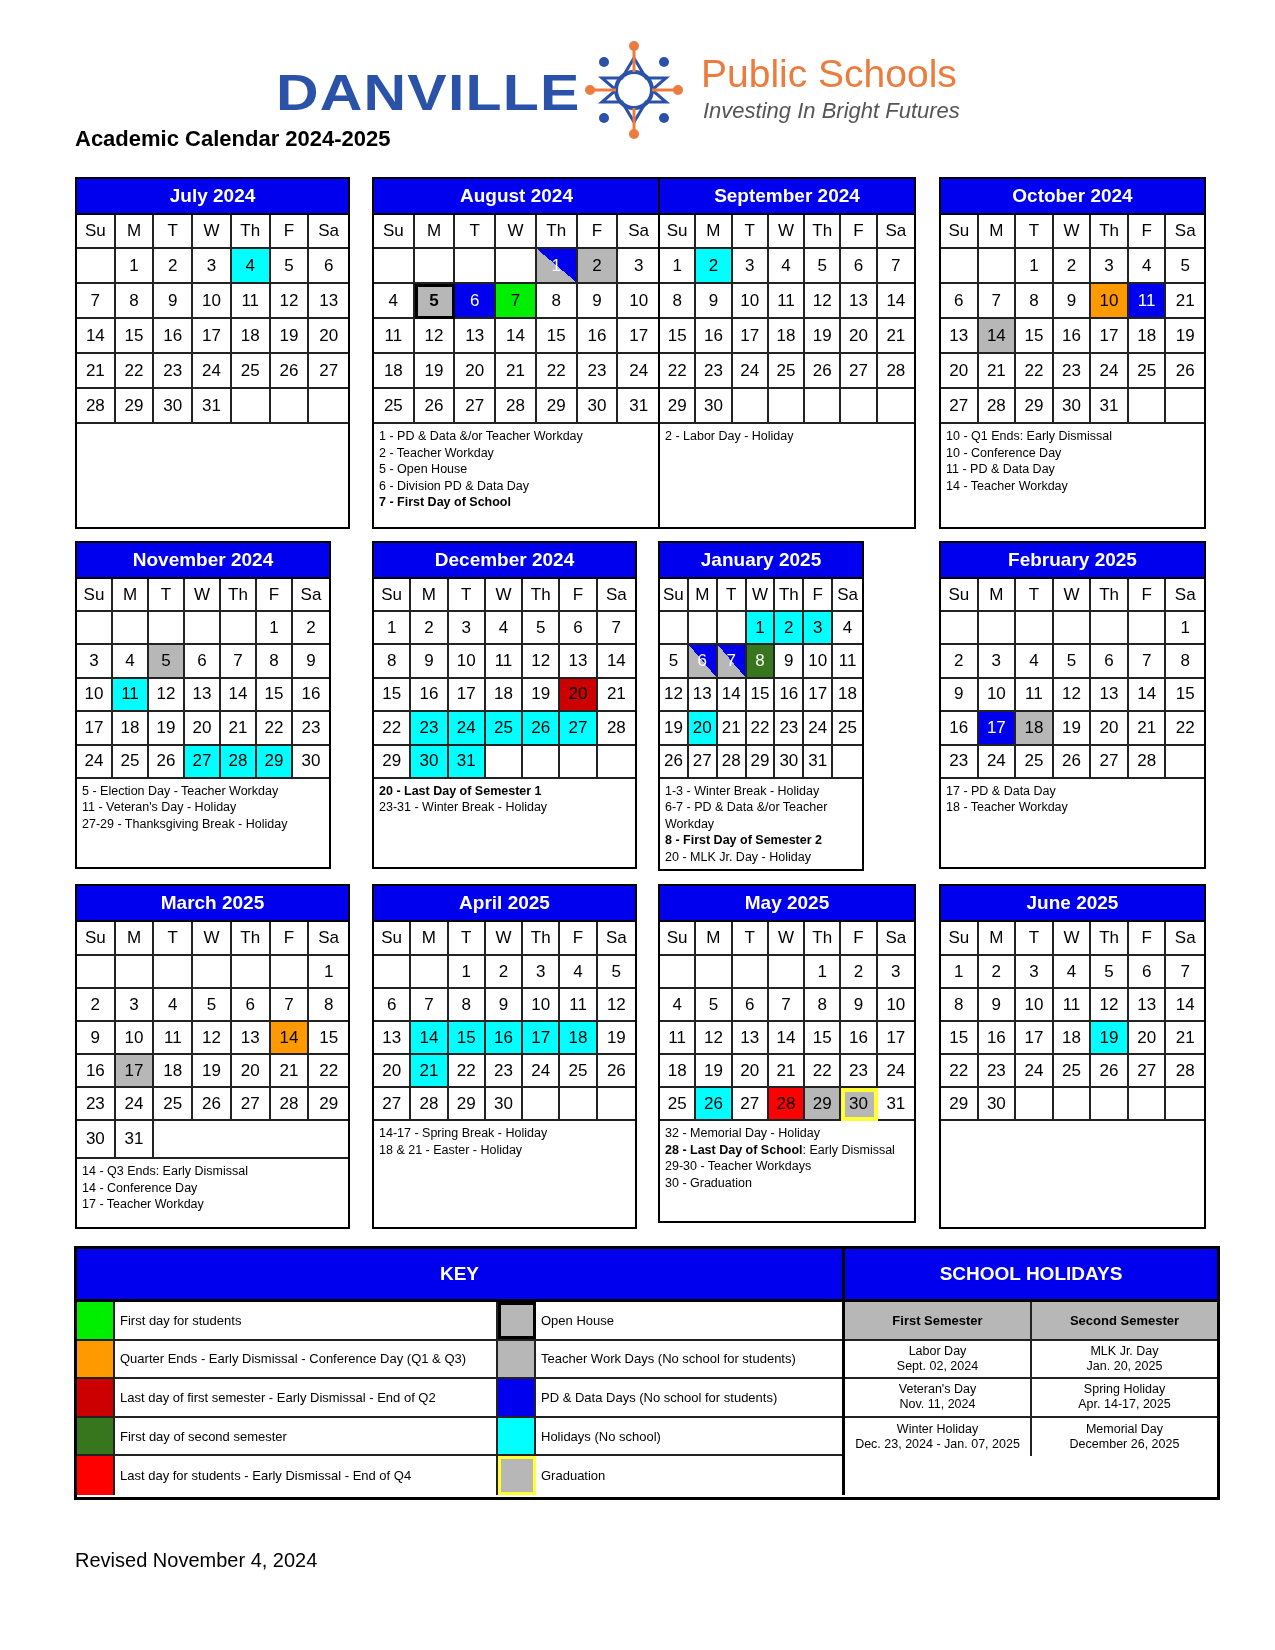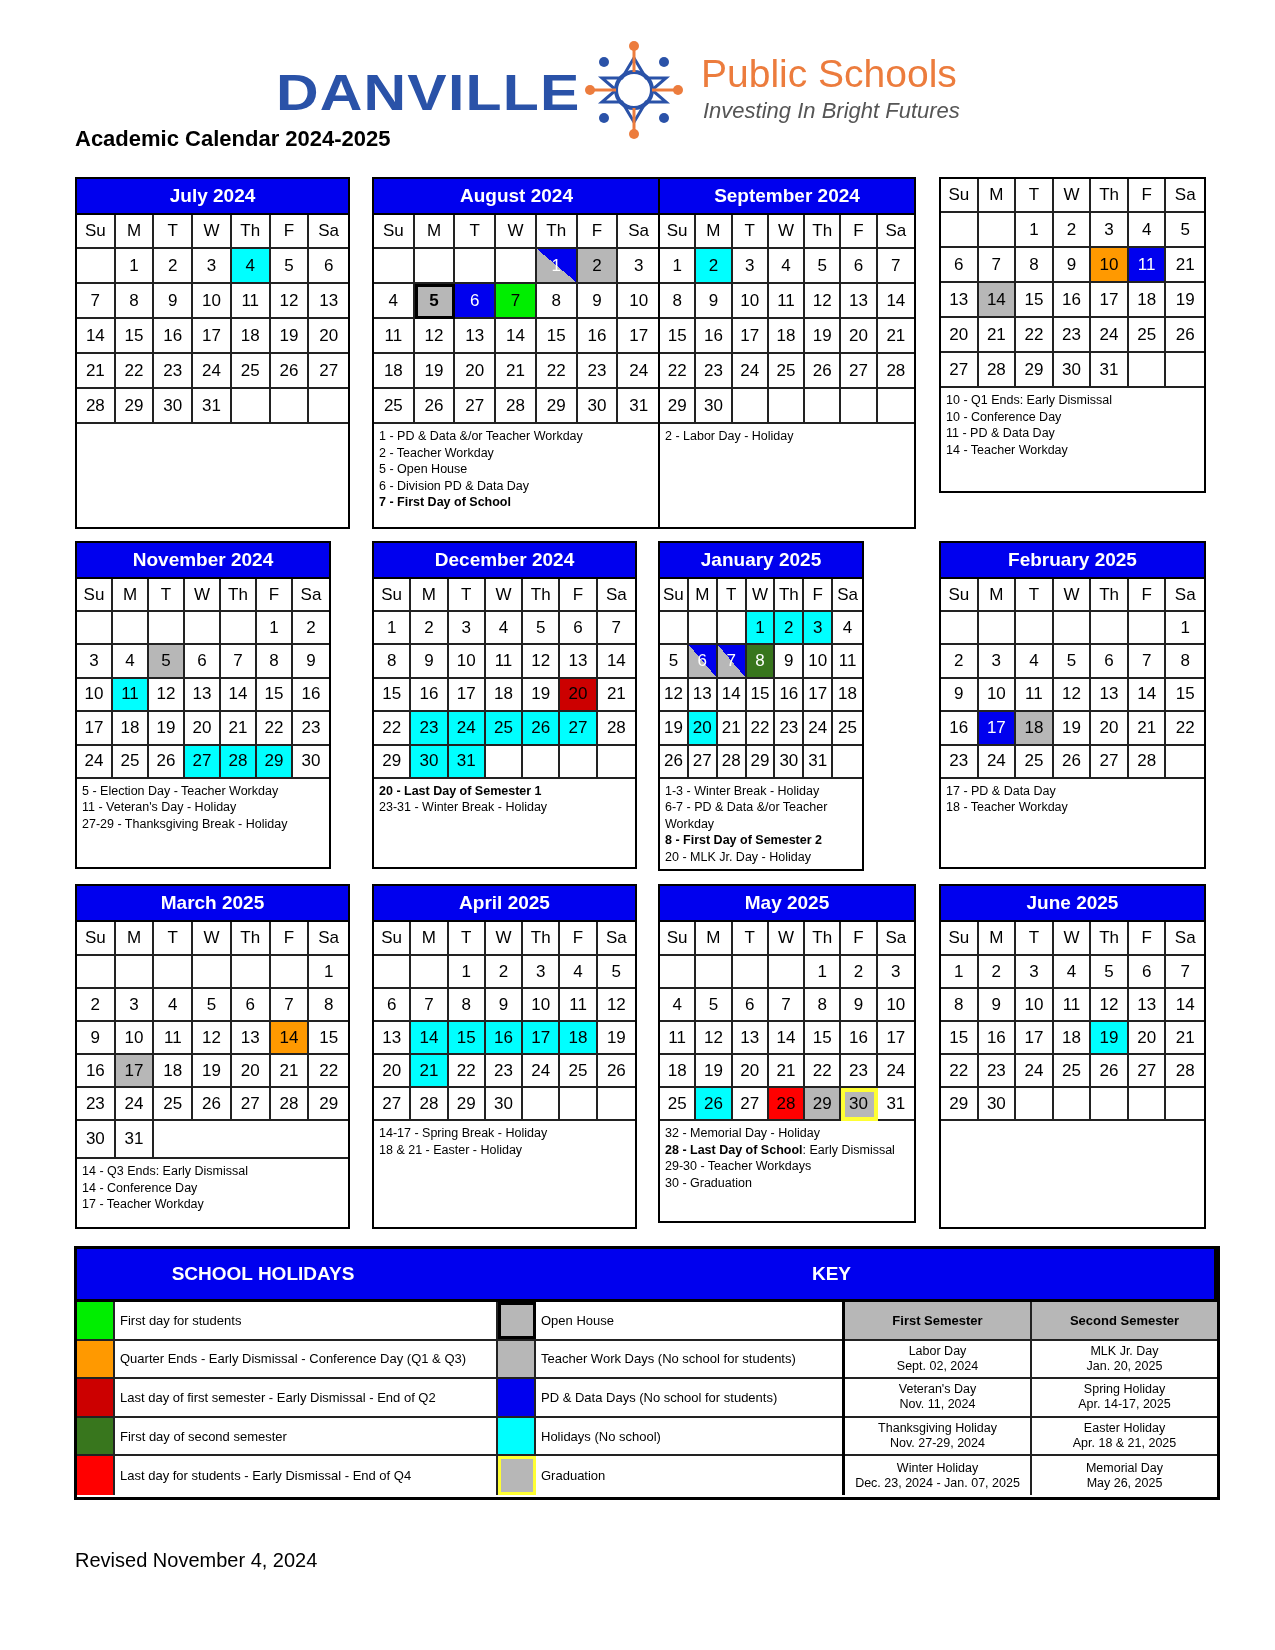--- a/index.html
+++ b/index.html
@@ -241,20 +241,21 @@
         <div class="cell" style="height: 35px;"></div>
         <div class="cell" style="height: 35px;"></div>
         <div class="cell" style="height: 35px;"></div>
         <div class="cell" style="height: 35px;"></div>
       </div>
       <div class="notes" style="min-height: 95px;">
         <div>2 - Labor Day - Holiday</div>
       </div>
     </div>
     <div class="month" style="left: 939px; top: 177px; width: 267px;">
+      <div class="month-head" style="height: 36px; line-height: 34px;">October 2024</div>
       <div class="grid">
         <div class="cell dow" style="height: 34px;">Su</div>
         <div class="cell dow" style="height: 34px;">M</div>
         <div class="cell dow" style="height: 34px;">T</div>
         <div class="cell dow" style="height: 34px;">W</div>
         <div class="cell dow" style="height: 34px;">Th</div>
         <div class="cell dow" style="height: 34px;">F</div>
         <div class="cell dow" style="height: 34px;">Sa</div>
       </div>
       <div class="grid">
@@ -732,22 +733,22 @@
         <div class="cell" style="height: 33px;"></div>
         <div class="cell" style="height: 33px;"></div>
         <div class="cell" style="height: 33px;"></div>
       </div>
       <div class="notes" style="min-height: 98px;"></div>
     </div>
   </div>
 
 <div class="key">
   <div class="key-head-row">
+    <div class="key-head" style="width:765px;border-right:3px solid #000;">KEY</div>
     <div class="key-head" style="flex:1;">SCHOOL HOLIDAYS</div>
-    <div class="key-head" style="width:765px;border-right:3px solid #000;">KEY</div>
   </div>
   <div class="key-body">
     <div class="key-left" id="key-left">
         <div class="key-row">
           <div class="swatch" style="background: rgb(0, 238, 0);"></div>
           <div class="key-label" style="flex: 0 0 376px;">First day for students</div>
           <div class="swatch" style="background: rgb(183, 183, 183); outline: rgb(0, 0, 0) solid 3px; outline-offset: -3px;"></div>
           <div class="key-label last">Open House</div>
         </div>
         <div class="key-row">
@@ -795,35 +796,25 @@
             <div>Veteran's Day</div>
             <div>Nov. 11, 2024</div>
           </div>
           <div class="hol-cell">
             <div>Spring Holiday</div>
             <div>Apr. 14-17, 2025</div>
           </div>
         </div>
         <div class="hol-row">
           <div class="hol-cell">
-            <div>Thanksgiving Holiday</div>
-            <div>Nov. 27-29, 2024</div>
-          </div>
-          <div class="hol-cell">
-            <div>Easter Holiday</div>
-            <div>Apr. 18 &amp; 21, 2025</div>
-          </div>
-        </div>
-        <div class="hol-row">
-          <div class="hol-cell">
             <div>Winter Holiday</div>
             <div>Dec. 23, 2024 - Jan. 07, 2025</div>
           </div>
           <div class="hol-cell">
             <div>Memorial Day</div>
-            <div>May 26, 2025</div>
+            <div>December 26, 2025</div>
           </div>
         </div>
       </div>
   </div>
 </div>
 
 <div class="revised">Revised November 4, 2024</div>
 
 </body></html>

